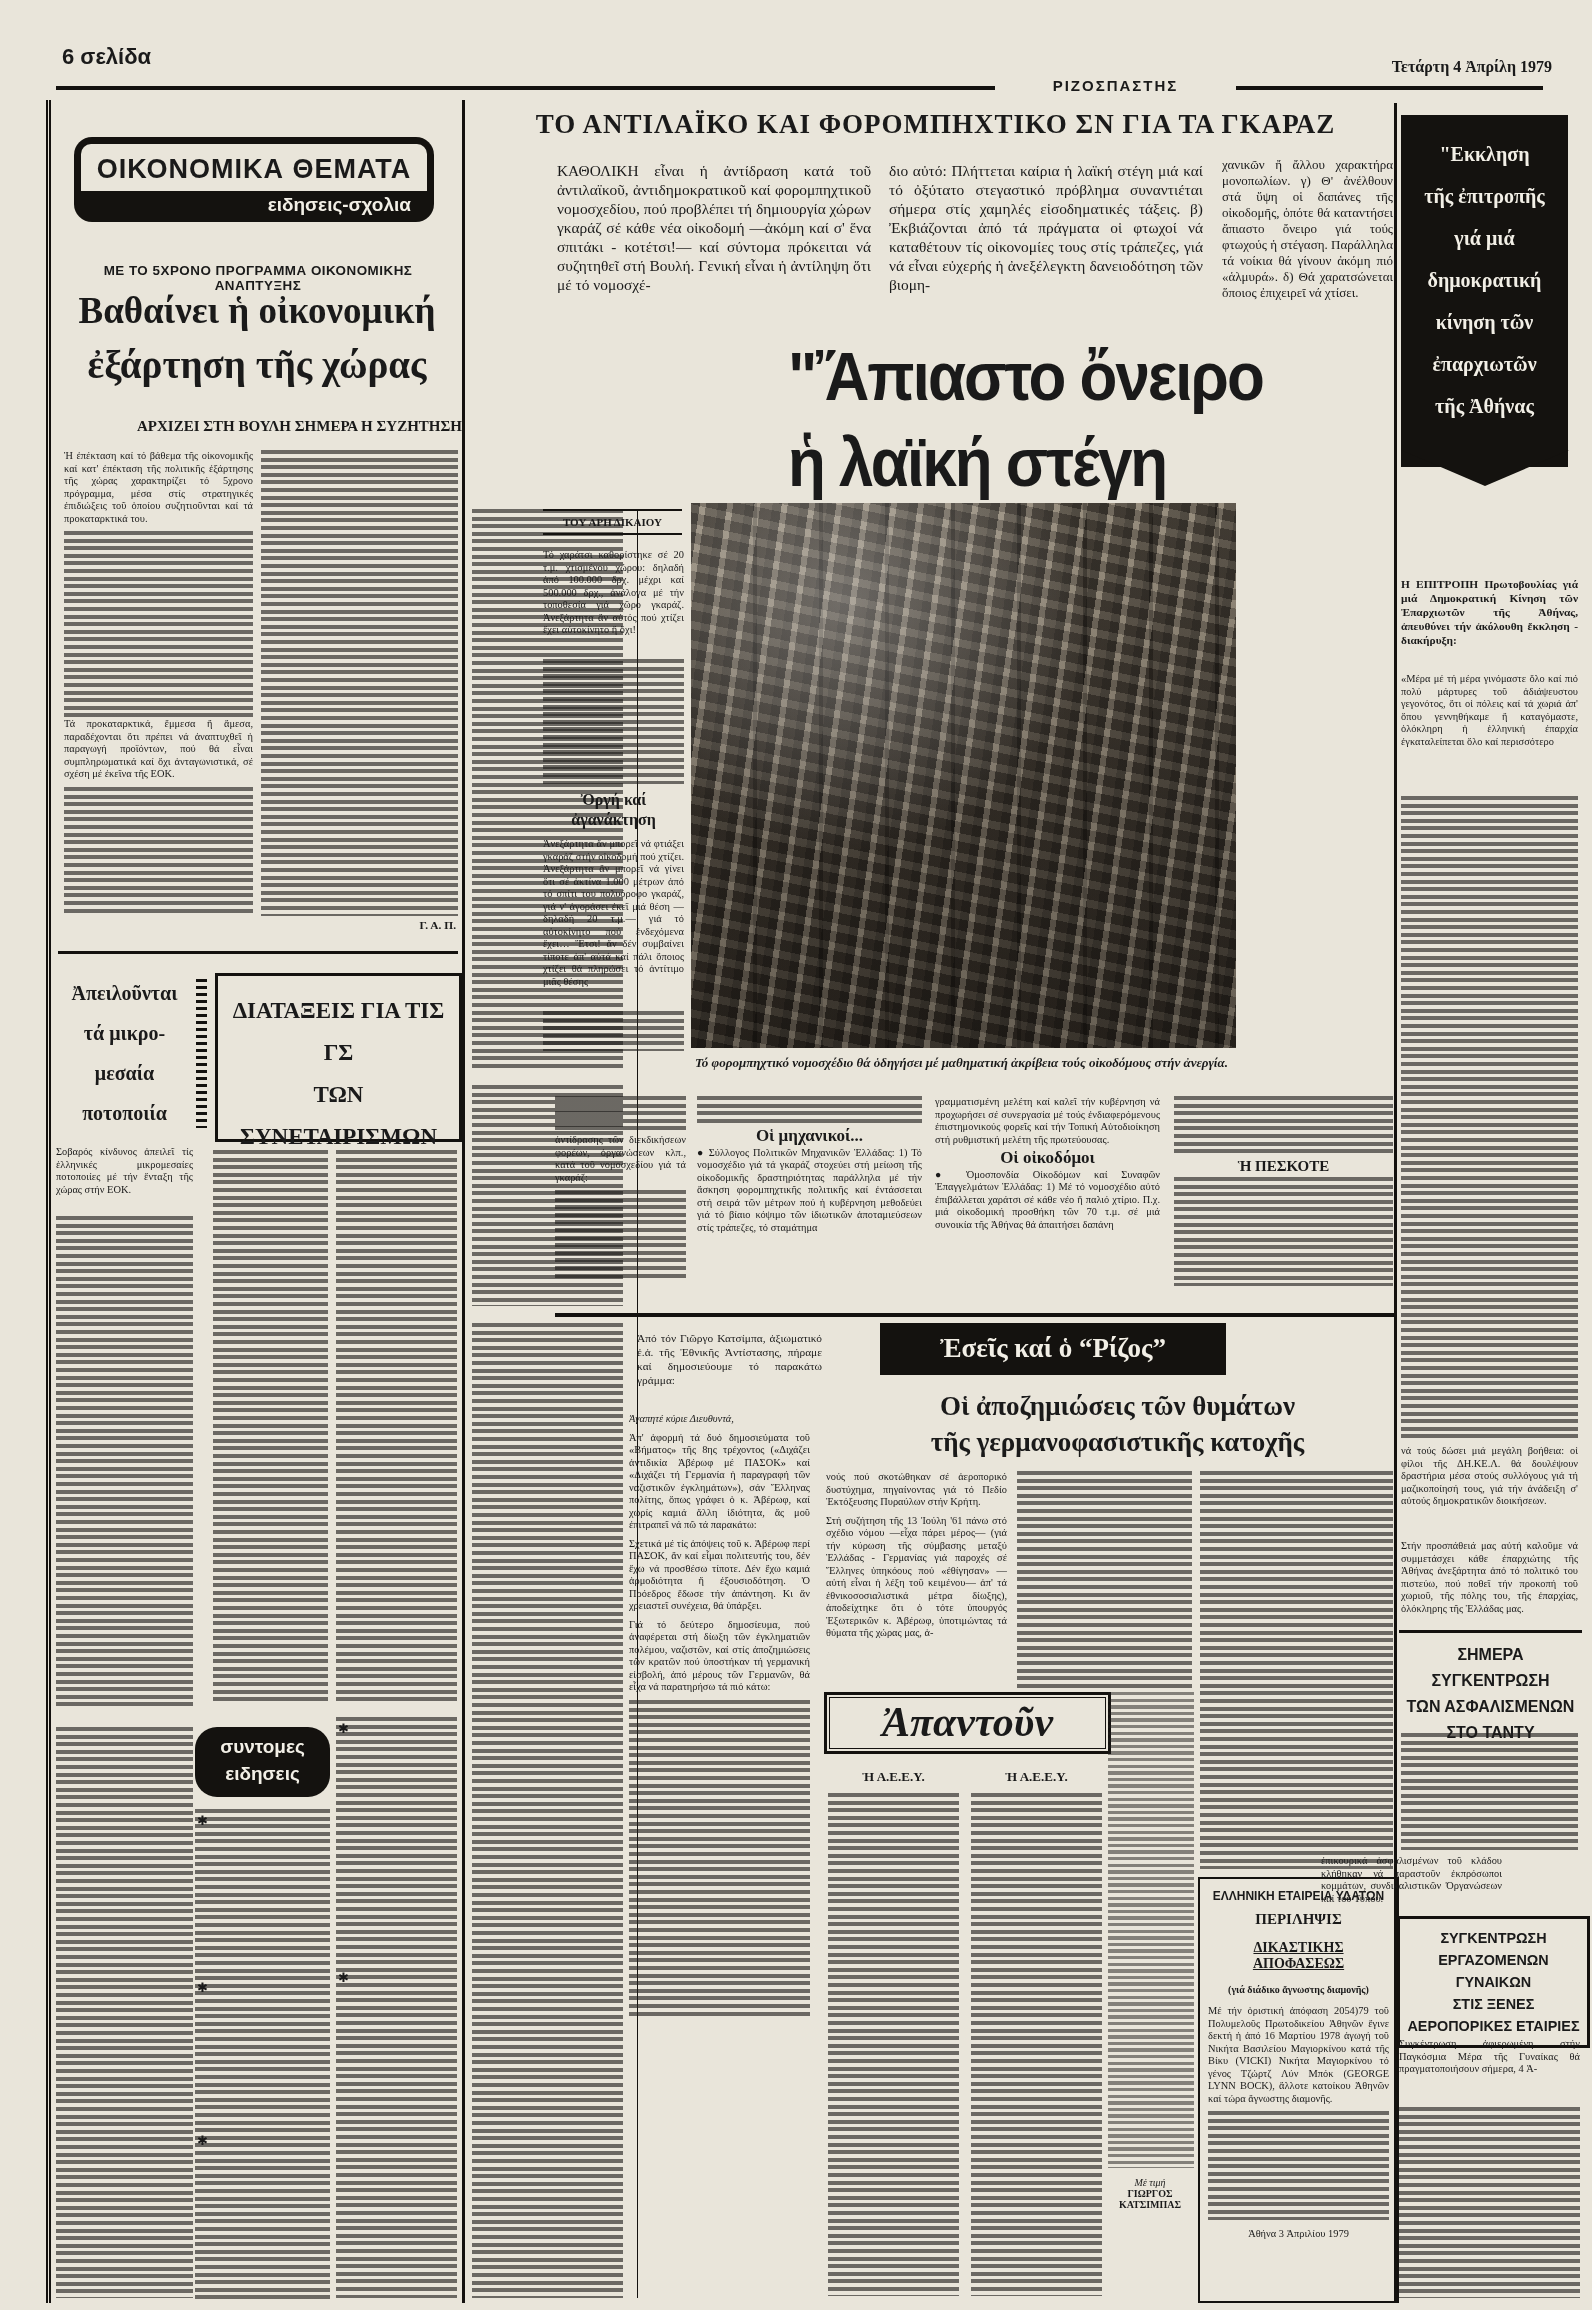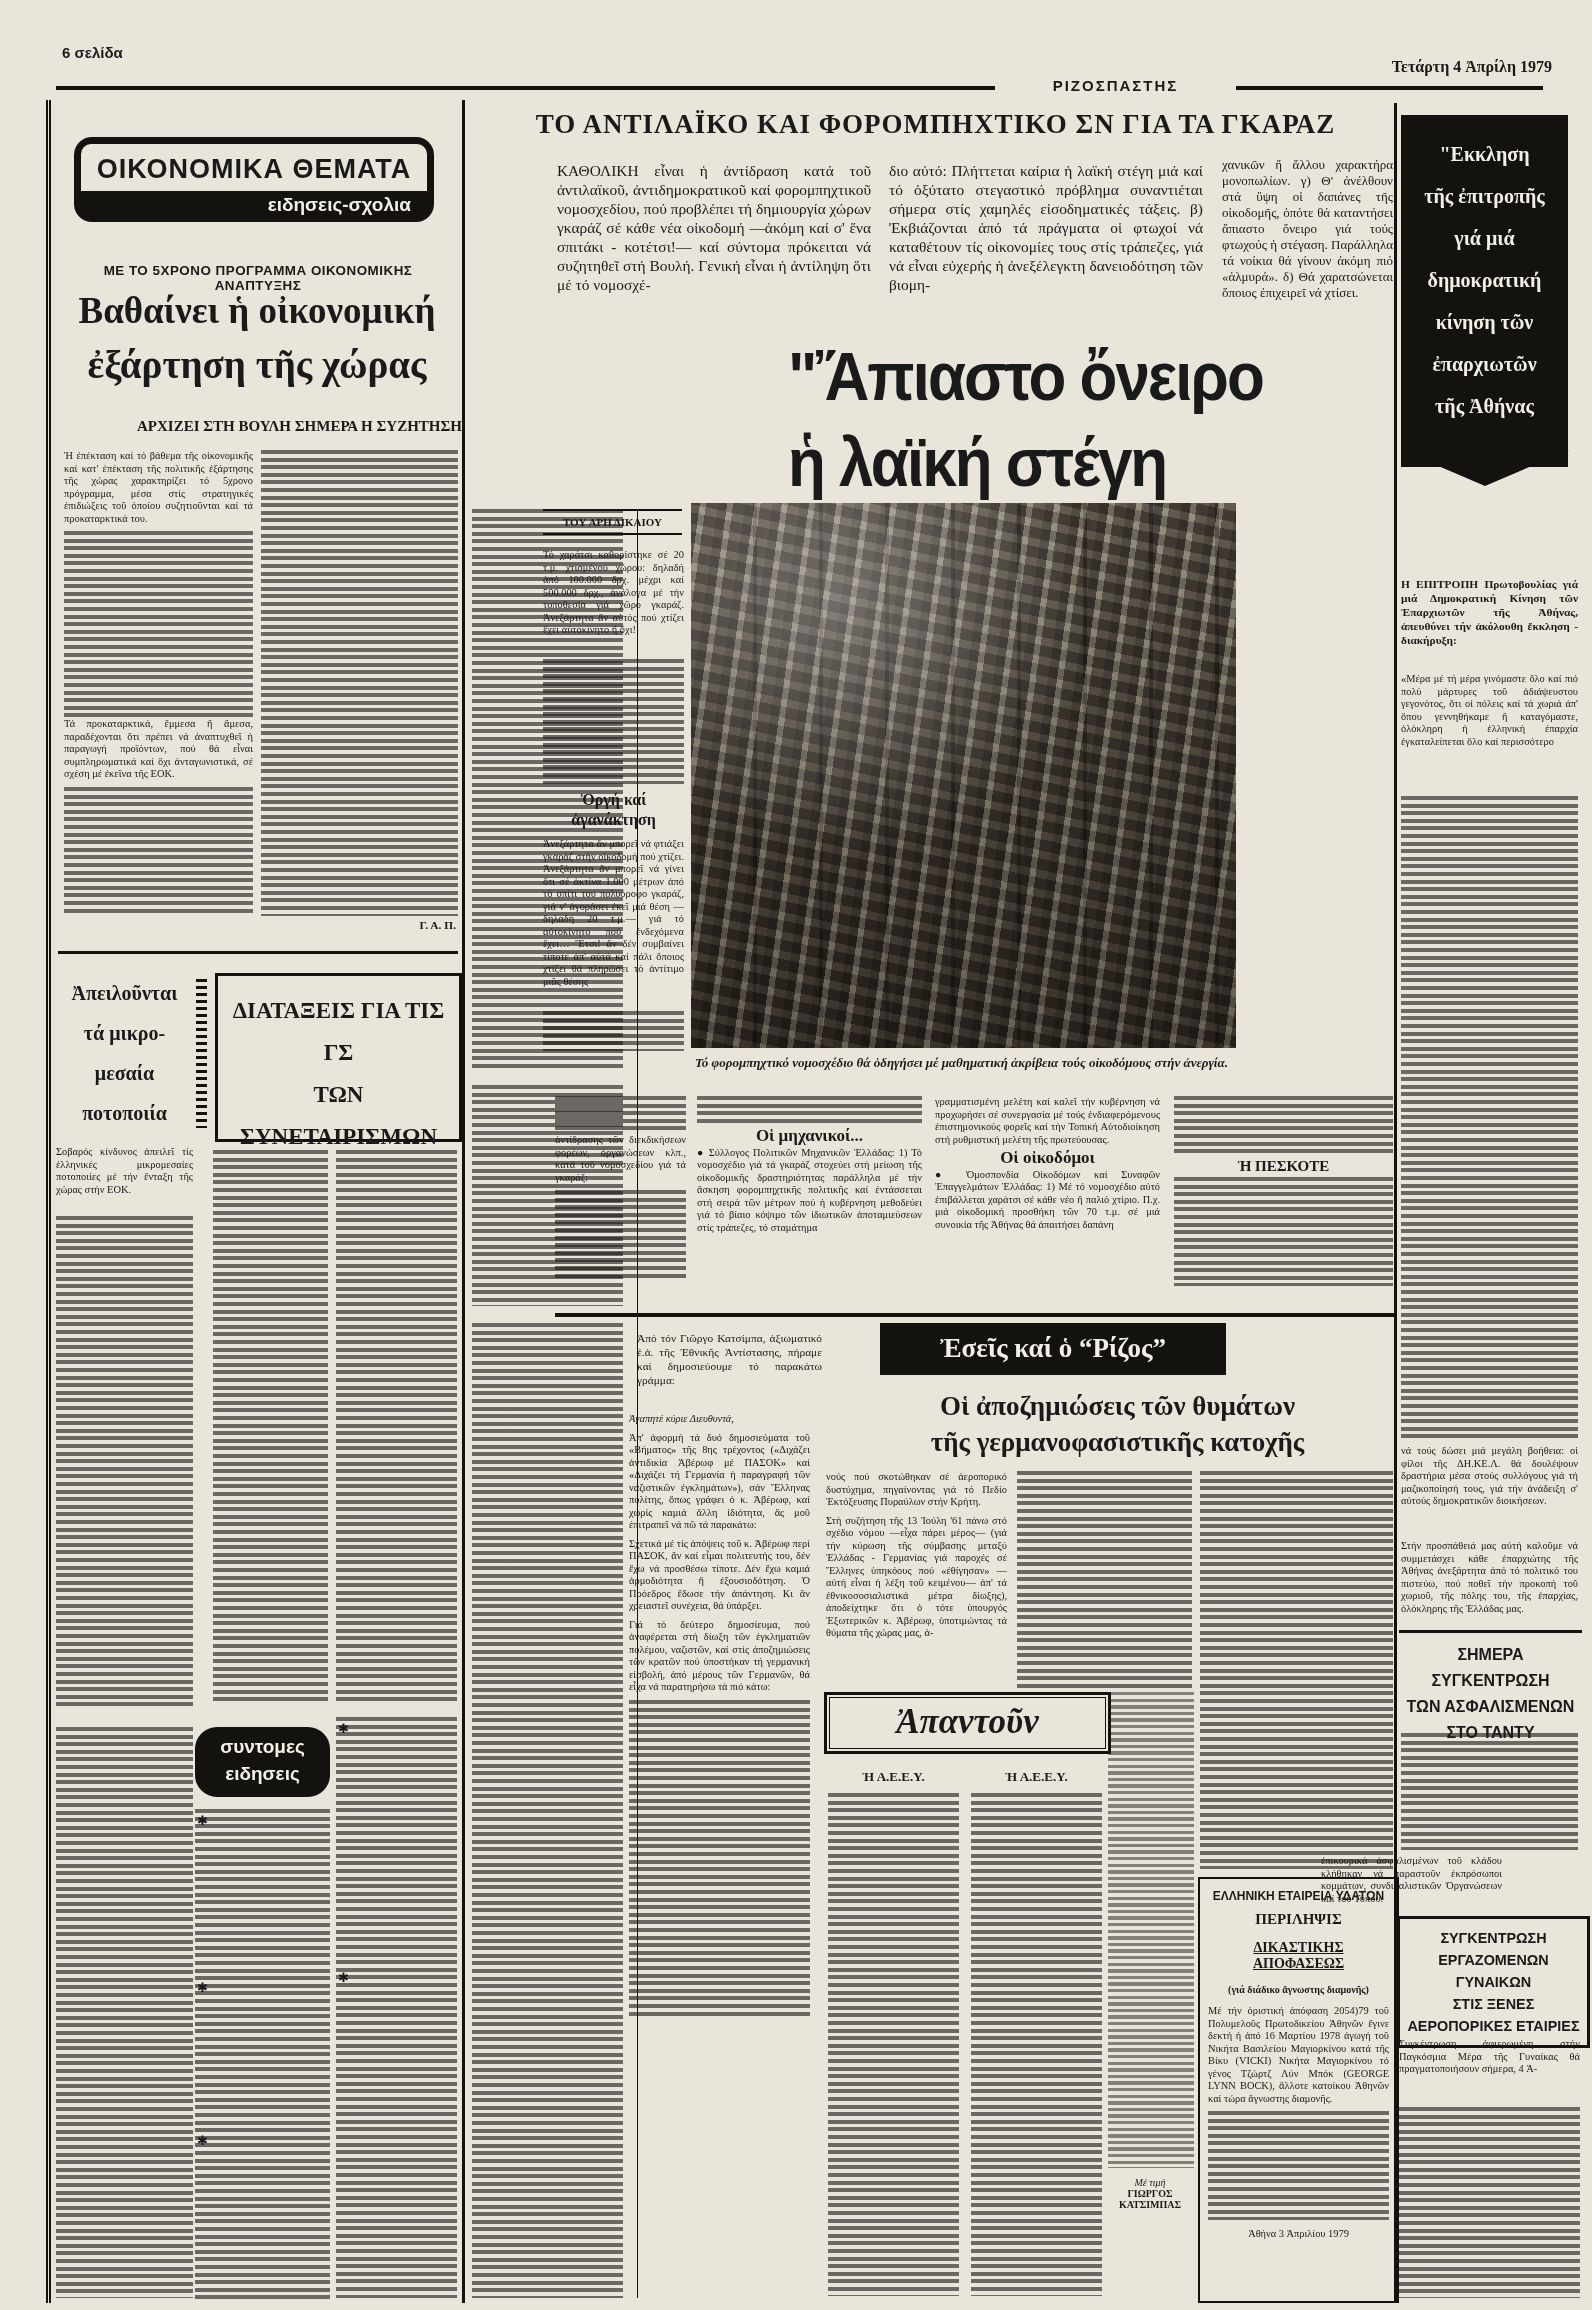--- a/index.html
+++ b/index.html
@@ -39,21 +39,21 @@
      linear-gradient(180deg,#958c7d,#5d564c 55%,#3a352e);}
   .chev{width:0;height:0;border-left:84px solid rgba(0,0,0,0);border-right:84px solid rgba(0,0,0,0);border-top:36px solid #14120f;}
   .star{font-size:13px;}
   .headslab{font-family:"Liberation Sans",sans-serif;font-weight:900;letter-spacing:-2px;transform:scaleY(1.12);transform-origin:top left;}
 </style>
 </head>
 <body>
 
 <div class="page">
 
-  <div class="abs b sans" style="left:62px;top:44px;font-size:15px;">6 σελίδα</div>
+  <div class="abs b sans" style="left:62px;top:44px;font-size:22px;">6 σελίδα</div>
   <div class="abs rule" style="left:56px;top:86px;width:1487px;height:4px;"></div>
   <div class="abs b sans ctr" style="left:995px;top:77px;width:229px;font-size:15px;letter-spacing:2px;background:#e9e5da;padding:0 6px;">ΡΙΖΟΣΠΑΣΤΗΣ</div>
   <div class="abs b" style="left:1323px;top:58px;width:229px;text-align:right;font-size:16px;">Τετάρτη 4 Ἀπρίλη 1979</div>
 
   <div class="abs dline" style="left:46px;top:100px;width:0;height:2203px;"></div>
   <div class="abs vrule" style="left:462px;top:100px;width:3px;height:2203px;"></div>
   <div class="abs vrule" style="left:1394px;top:103px;width:3px;height:2199px;"></div>
   <div class="abs vrule" style="left:637px;top:509px;width:1px;height:1789px;"></div>
 
   <div class="abs ecobox" style="left:74px;top:137px;width:346px;">
@@ -168,21 +168,21 @@
     <div class="sim" style="height:318px;"></div>
   </div>
 
   <div class="abs smalltxt jus" style="left:826px;top:1471px;width:181px;height:217px;overflow:hidden;">
     <p>νούς πού σκοτώθηκαν σέ ἀεροπορικό δυστύχημα, πηγαίνοντας γιά τό Πεδίο Ἐκτόξευσης Πυραύλων στήν Κρήτη.</p>
     <p>Στή συζήτηση τῆς 13 Ἰούλη '61 πάνω στό σχέδιο νόμου —εἶχα πάρει μέρος— (γιά τήν κύρωση τῆς σύμβασης μεταξύ Ἑλλάδας - Γερμανίας γιά παροχές σέ Ἕλληνες ὑπηκόους πού «ἐθίγησαν» —αὐτή εἶναι ἡ λέξη τοῦ κειμένου— ἀπ' τά ἐθνικοσοσιαλιστικά μέτρα δίωξης), ἀποδείχτηκε ὅτι ὁ τότε ὑπουργός Ἐξωτερικῶν κ. Ἀβέρωφ, ὑποτιμώντας τά θύματα τῆς χώρας μας, ἀ-</p>
   </div>
   <div class="abs sim" style="left:1017px;top:1471px;width:175px;height:217px;"></div>
   <div class="abs sim" style="left:1200px;top:1471px;width:193px;height:398px;"></div>
 
-  <div class="abs apbox ctr b i" style="left:824px;top:1692px;width:281px;height:56px;font-size:35px;line-height:54px;">Ἀπαντοῦν</div>
+  <div class="abs apbox ctr b i" style="left:824px;top:1692px;width:281px;height:56px;font-size:42px;line-height:54px;">Ἀπαντοῦν</div>
   <div class="abs b ctr" style="left:828px;top:1769px;width:131px;font-size:13px;">Ἡ Α.Ε.Ε.Υ.</div>
   <div class="abs b ctr" style="left:971px;top:1769px;width:131px;font-size:13px;">Ἡ Α.Ε.Ε.Υ.</div>
   <div class="abs sim" style="left:828px;top:1793px;width:131px;height:503px;"></div>
   <div class="abs sim" style="left:971px;top:1793px;width:131px;height:503px;"></div>
 
   <div class="abs sim2" style="left:1108px;top:1692px;width:86px;height:476px;"></div>
   <div class="abs ctr" style="left:1102px;top:2177px;width:96px;font-size:10px;">
     <div class="i">Μέ τιμή</div>
     <div class="b">ΓΙΩΡΓΟΣ ΚΑΤΣΙΜΠΑΣ</div>
   </div>

